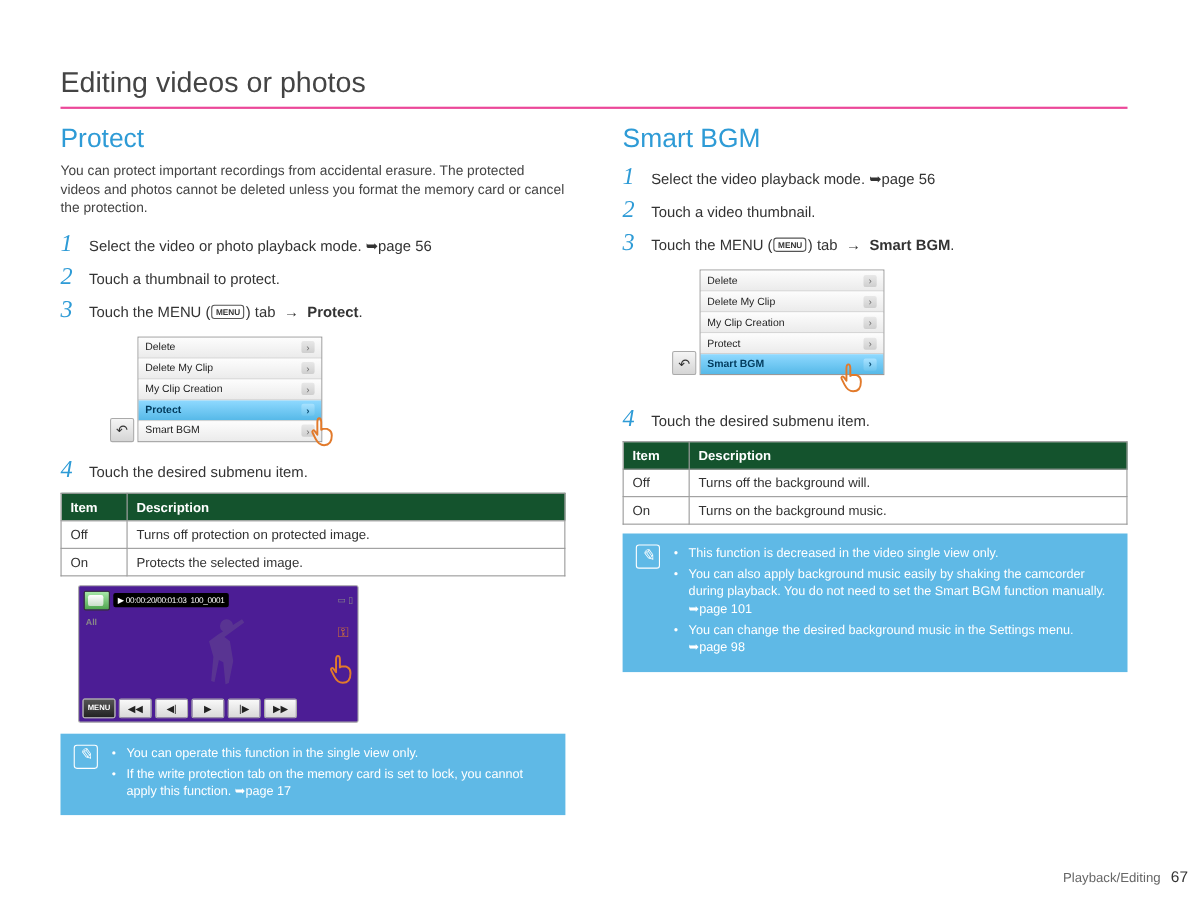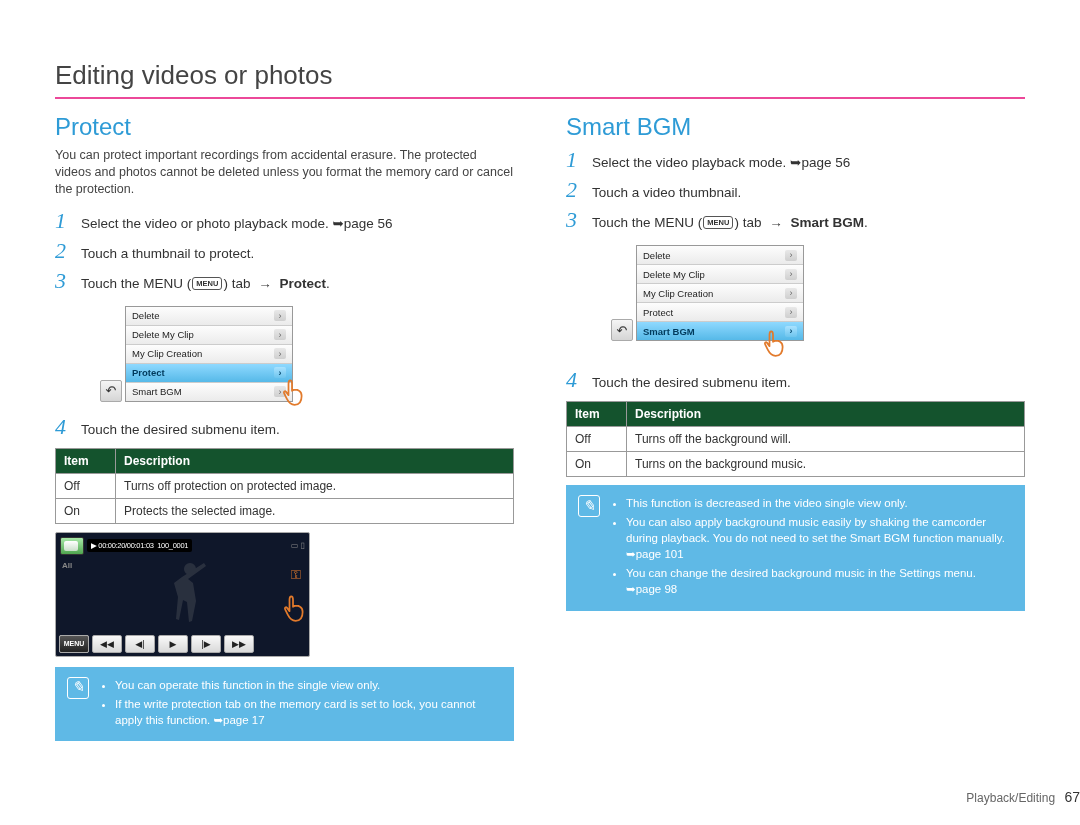--- a/index.html
+++ b/index.html
@@ -131,25 +131,25 @@
     background: #14532d;
     color: #fff;
     font-weight: 600;
   }
   table.desc th:first-child, table.desc td:first-child { width: 60px; }
 
   
   .preview-shot {
     width: 255px;
     height: 125px;
-    background: #0f172a;
+    background: #4c1d95;
     border: 1px solid #aaa;
     border-radius: 2px;
     position: relative;
-    margin: 6px 0 10px 0;
+    margin: 6px 0 10px 16px;
     overflow: hidden;
     font-size: 8px;
   }
   .preview-topbar {
     position: absolute; top: 4px; left: 4px; right: 4px;
     display: flex; gap: 3px; align-items: center;
   }
   .pv-thumb { width:24px; height:18px; background:linear-gradient(#a8e8a8,#4fa64f); border:1px solid #333; border-radius:2px; position:relative; }
   .pv-thumb::after { content:""; position:absolute; left:3px; top:3px; width:14px; height:10px; border-radius:2px; background:linear-gradient(#fff,#c9dfc9); }
   .pv-timebar { background:#000; color:#fff; padding:2px 4px; border-radius:2px; font-size:7.5px; letter-spacing:-0.3px;}

